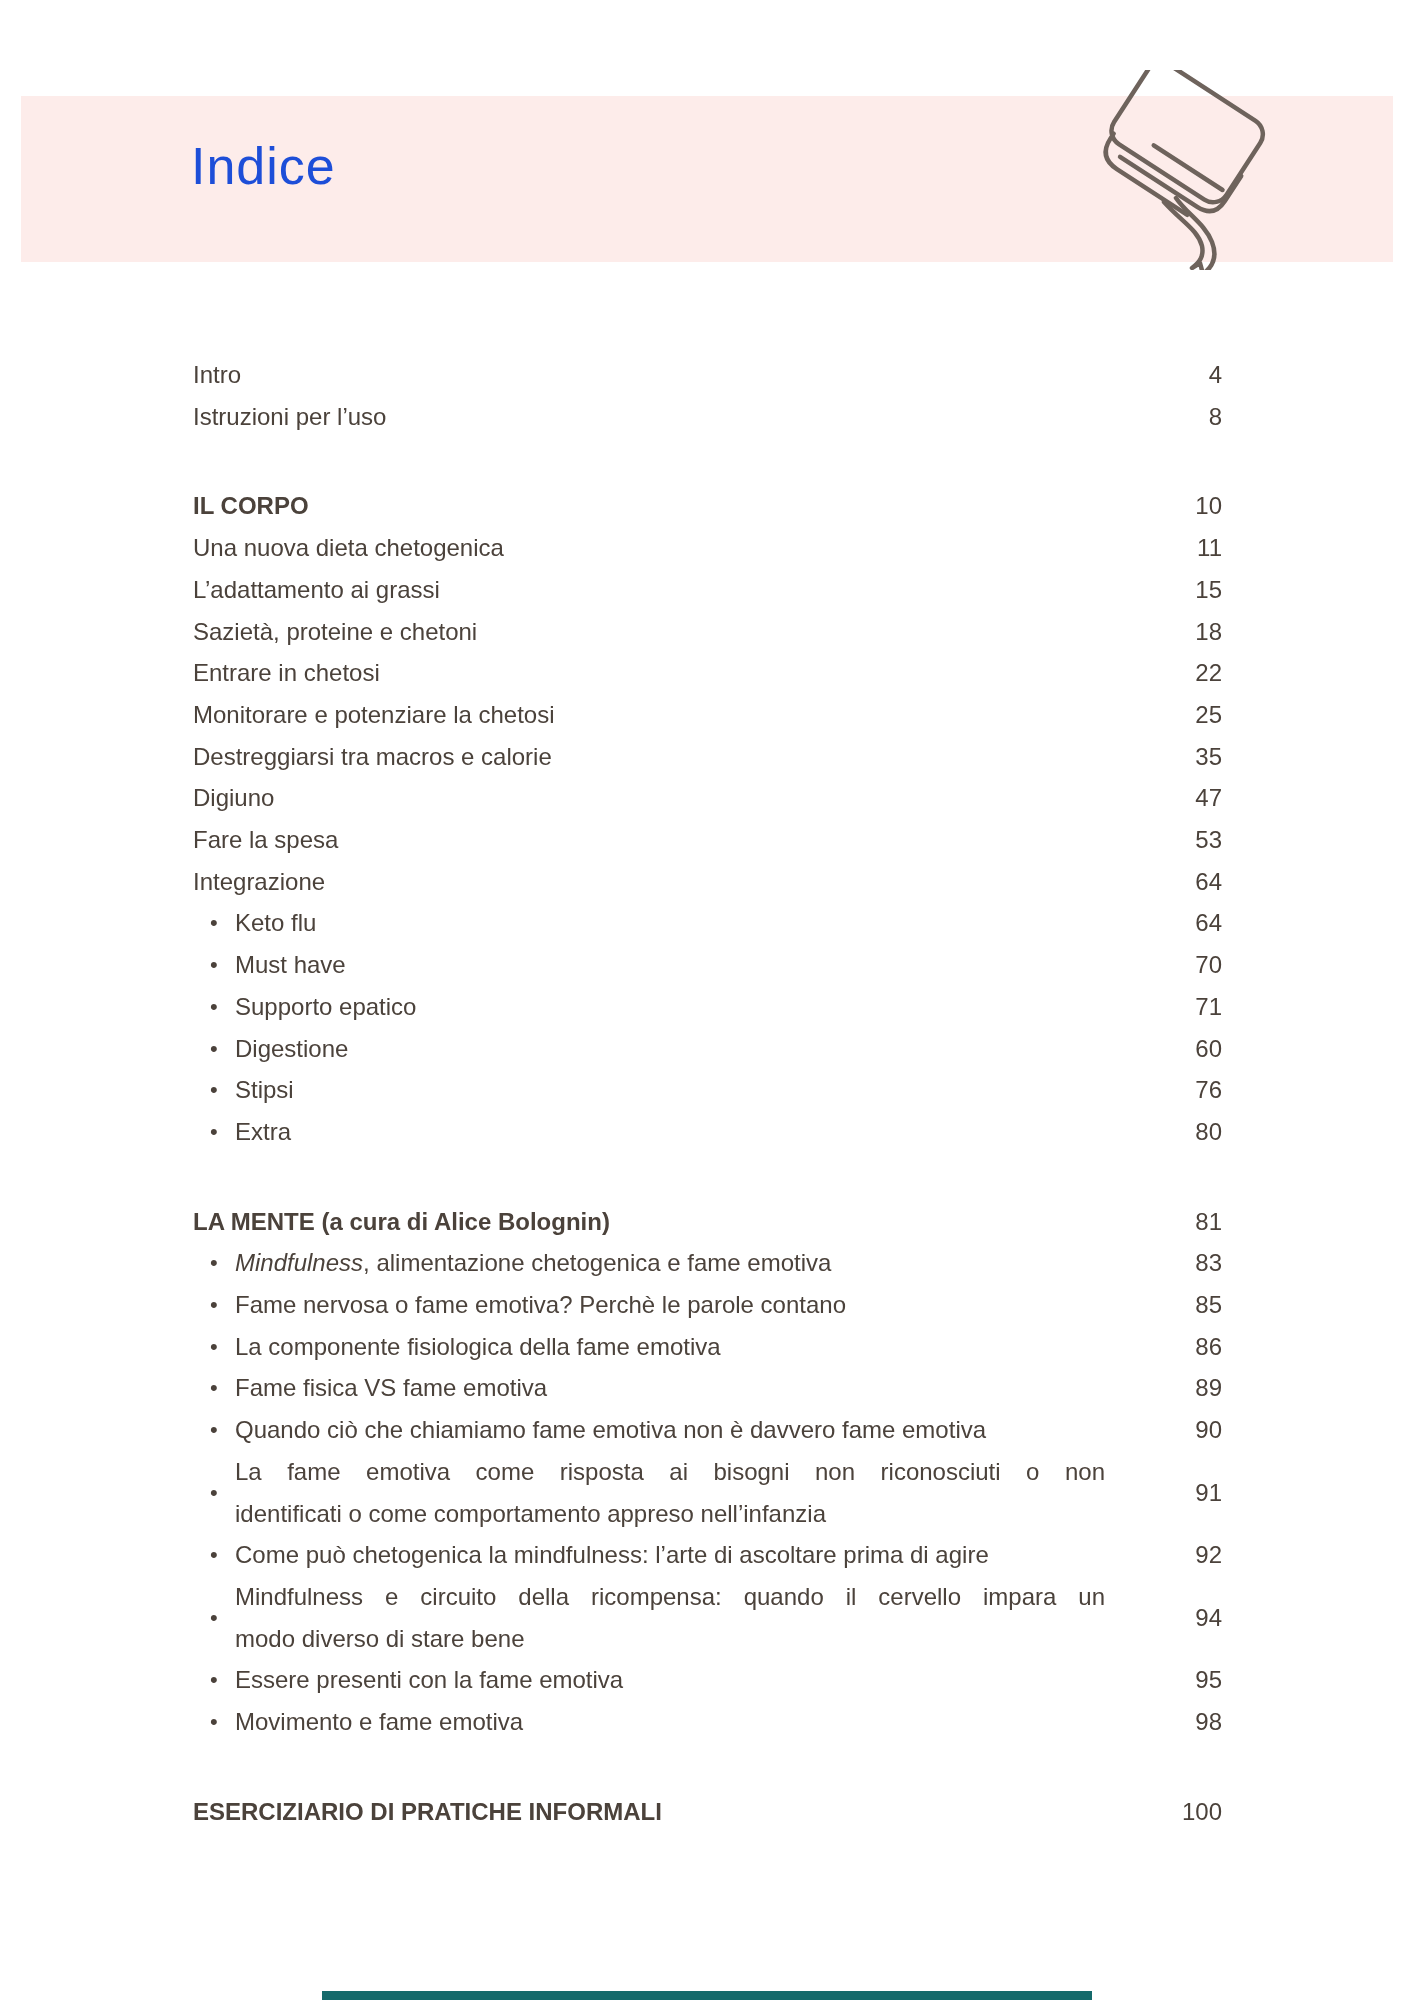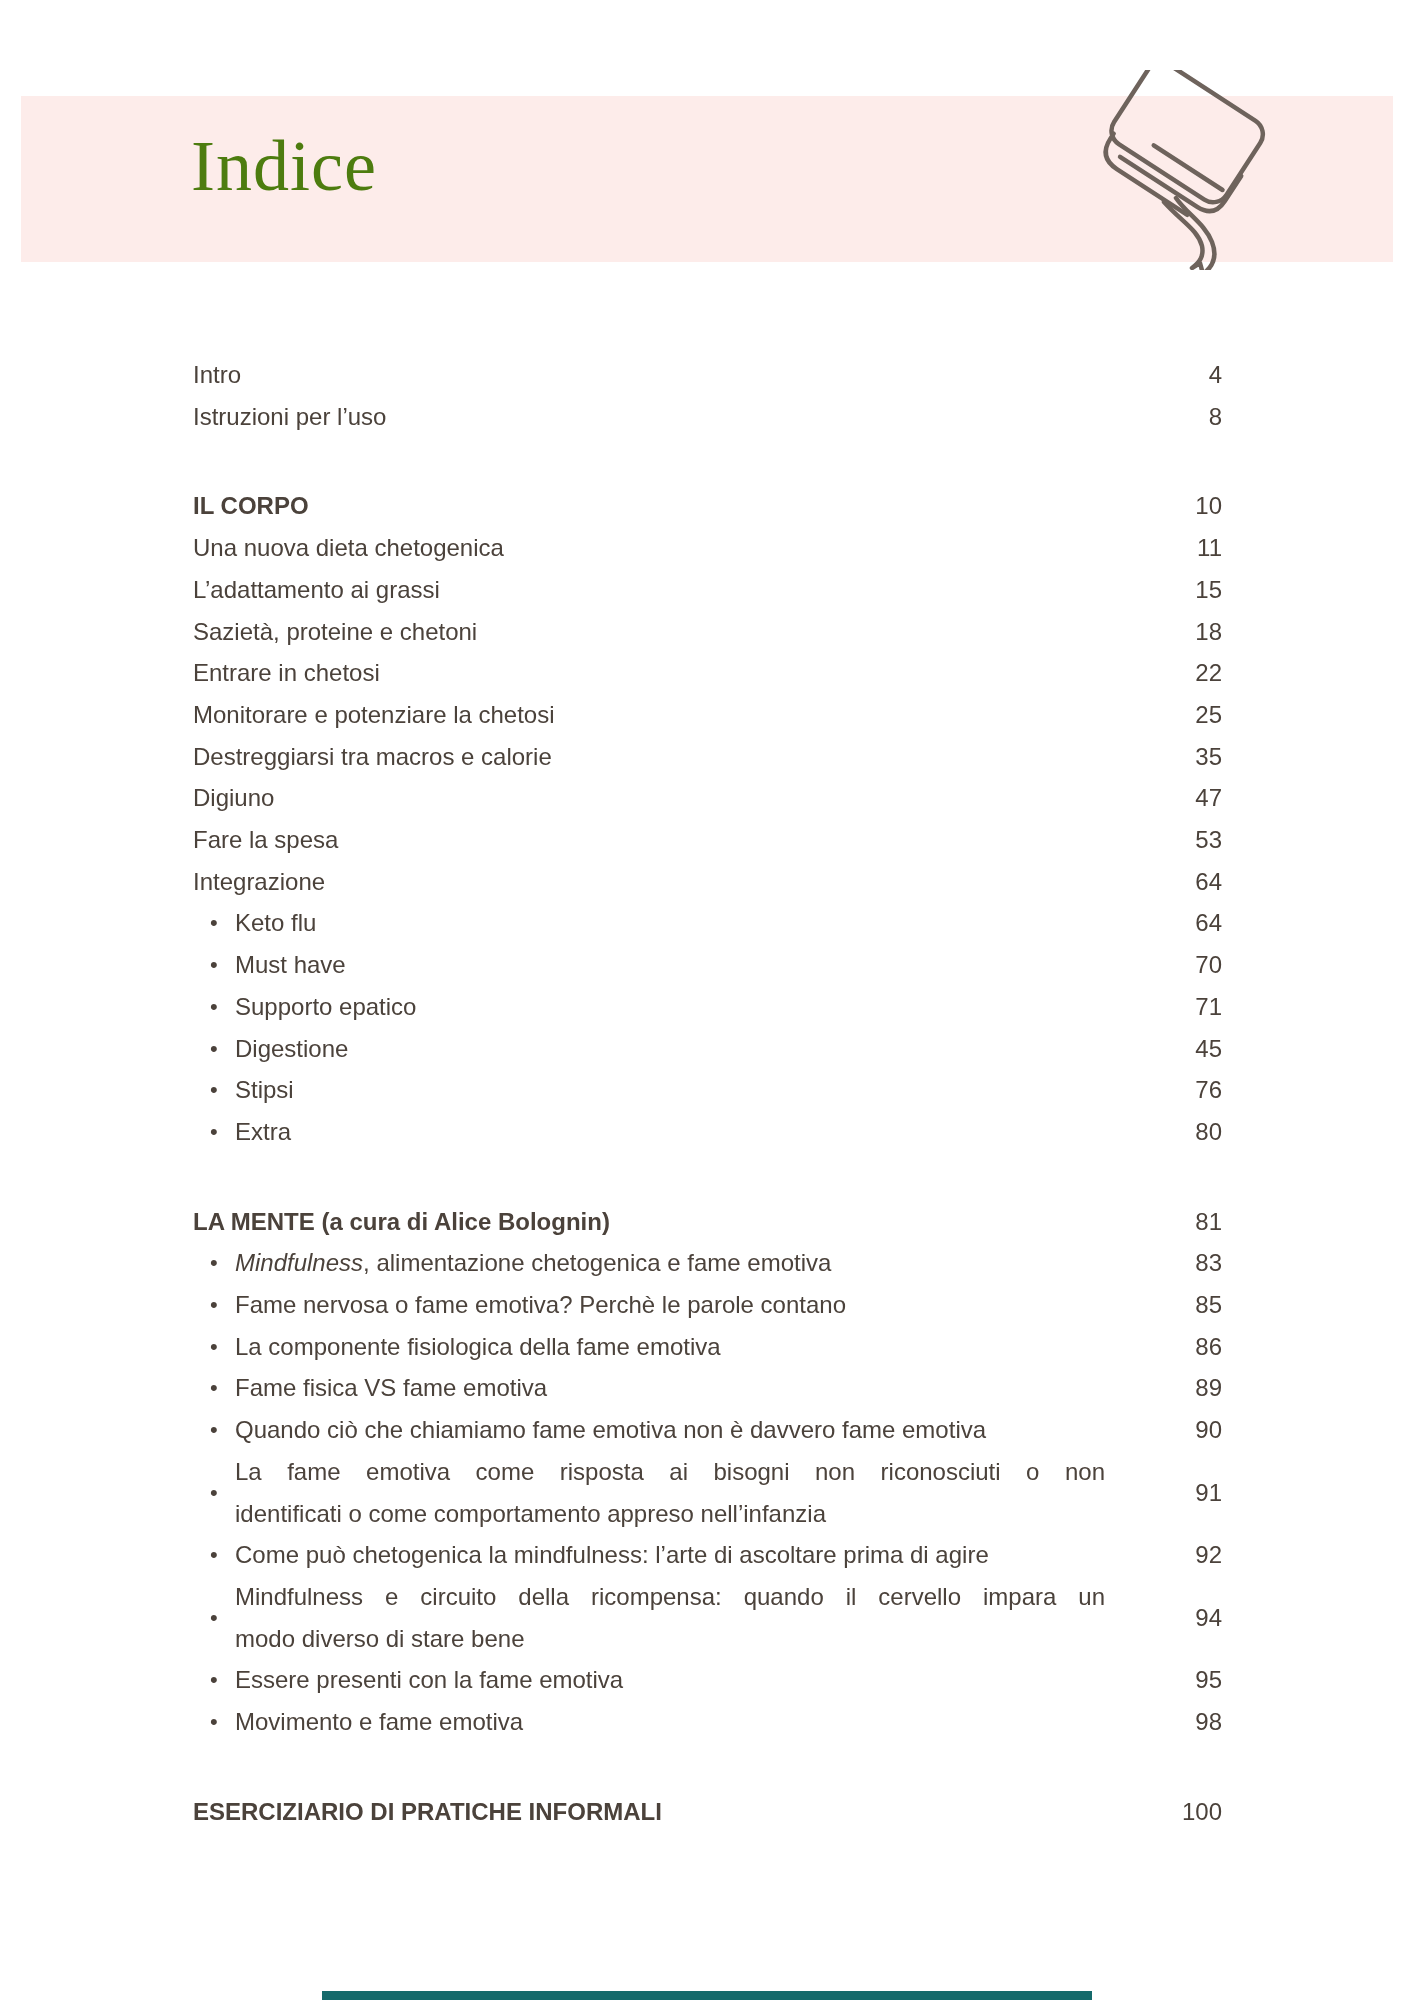--- a/index.html
+++ b/index.html
@@ -22,25 +22,25 @@
     left: 21px;
     right: 21px;
     top: 96px;
     height: 166px;
     background: #fdecea;
   }
   .title {
     position: absolute;
     left: 191px;
     top: 132px;
-    font-family: Liberation Serif, serif;
+    font-family: Liberation Sans, sans-serif;
     font-weight: 400;
-    font-size: 72px;
+    font-size: 52px;
     line-height: 68px;
-    color: #4d7c0f;
+    color: #1d4ed8;
     letter-spacing: 1px;
   }
   .book-icon {
     position: absolute;
     left: 1090px;
     top: 70px;
     width: 195px;
     height: 200px;
   }
   .toc {
@@ -224,21 +224,21 @@
 
     </div>
     <div class="pg">71</div>
   </div>
       <div class="row bullet">
     <span class="bdot">•</span>
     <div class="txt">
       <div class="l1"><span>Digestione</span></div>
 
     </div>
-    <div class="pg">45</div>
+    <div class="pg">60</div>
   </div>
       <div class="row bullet">
     <span class="bdot">•</span>
     <div class="txt">
       <div class="l1"><span>Stipsi</span></div>
 
     </div>
     <div class="pg">76</div>
   </div>
       <div class="row bullet">

